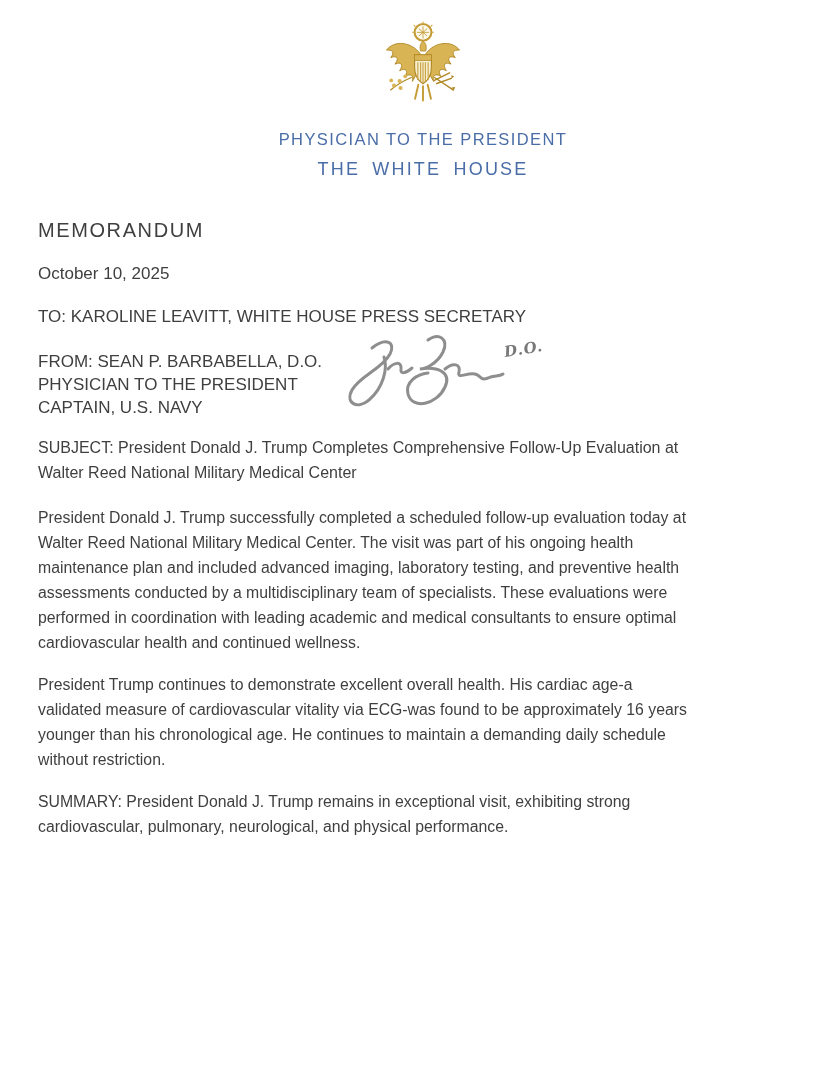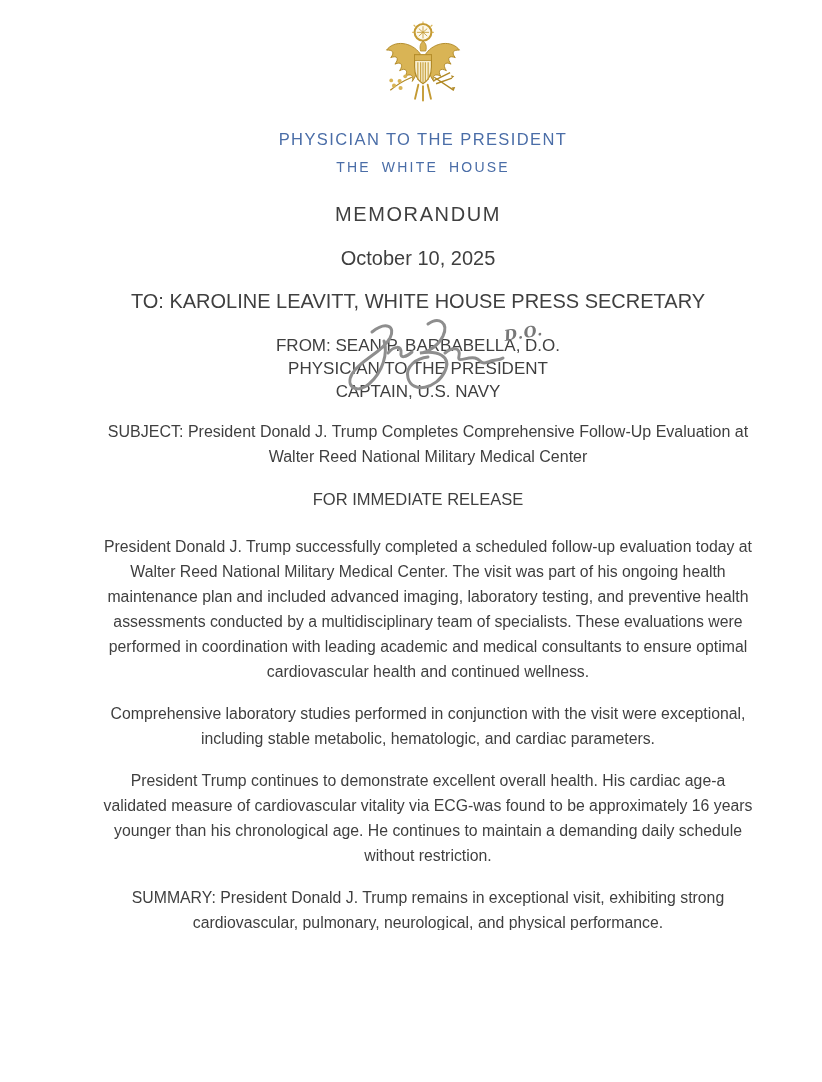--- a/index.html
+++ b/index.html
@@ -16,35 +16,34 @@
   .letterhead { position: absolute; top: 0; left: 24px; right: 0; text-align: center; }
   .seal { display: inline-block; margin-top: 20px; }
   .office {
     margin-top: 14px;
     font-size: 16.5px;
     letter-spacing: 1.4px;
     color: #4a6da7;
   }
   .org {
     margin-top: 10px;
-    font-size: 14px;
+    font-size: 18px;
     letter-spacing: 2.2px;
     word-spacing: 5px;
     color: #4a6da7;
   }
   
   .content {
     position: absolute;
     left: 38px;
-    top: 204px;
+    top: 220px;
     width: 760px;
-    text-align: center;
   }
   .doc-type  { font-size: 20px; letter-spacing: 1.6px; margin: 0 0 23px 0; line-height: 21px; }
-  .memo-line { font-size: 20px; line-height: 20px; margin: 0 0 23px 0; }
+  .memo-line { font-size: 17px; line-height: 20px; margin: 0 0 23px 0; }
   .from-block { position: relative; font-size: 17px; line-height: 23px; margin: 0 0 16px 0; }
   .signature-svg { position: absolute; left: 306px; top: -22px; pointer-events: none; }
   .sig-anno {
     position: absolute; left: 466px; top: -12px;
     font-family: "DejaVu Serif", serif;
     font-style: italic; font-weight: bold;
     font-size: 15px; color: #787878;
     transform: rotate(-9deg); letter-spacing: 1px;
   }
   .narrow {
@@ -115,30 +114,27 @@
           <path d="M84,12 C95,4 105,11 99,24 C93,36 81,41 76,41 C93,38 108,44 101,59 C93,77 68,82 64,66 C61,54 73,46 84,45"></path>
           <path d="M101,41 C109,34 117,36 115,44 C113,52 123,44 131,46 C138,48 136,53 144,50 C150,47 155,49 159,46"></path>
         </g>
       </svg>
       <div class="sig-anno">D.O.</div>
     </div>
 
     <div class="narrow subject">SUBJECT: President Donald J. Trump Completes Comprehensive Follow-Up Evaluation at
 Walter Reed National Military Medical Center</div>
 
-    <div class="release">FOR IMMEDIATE RELEASE</div>
 
     <p class="narrow para">President Donald J. Trump successfully completed a scheduled follow-up evaluation today at
 Walter Reed National Military Medical Center. The visit was part of his ongoing health
 maintenance plan and included advanced imaging, laboratory testing, and preventive health
 assessments conducted by a multidisciplinary team of specialists. These evaluations were
 performed in coordination with leading academic and medical consultants to ensure optimal
 cardiovascular health and continued wellness.</p>
-    <p class="narrow para">Comprehensive laboratory studies performed in conjunction with the visit were exceptional,
-including stable metabolic, hematologic, and cardiac parameters.</p>
     <p class="narrow para">President Trump continues to demonstrate excellent overall health. His cardiac age-a
 validated measure of cardiovascular vitality via ECG-was found to be approximately 16 years
 younger than his chronological age. He continues to maintain a demanding daily schedule
 without restriction.</p>
 
     <p class="narrow para"><span class="b">SUMMARY:</span><span> President Donald J. Trump remains in exceptional visit, exhibiting strong
 cardiovascular, pulmonary, neurological, and physical performance.</span></p>
   </main>
 
 </div>

